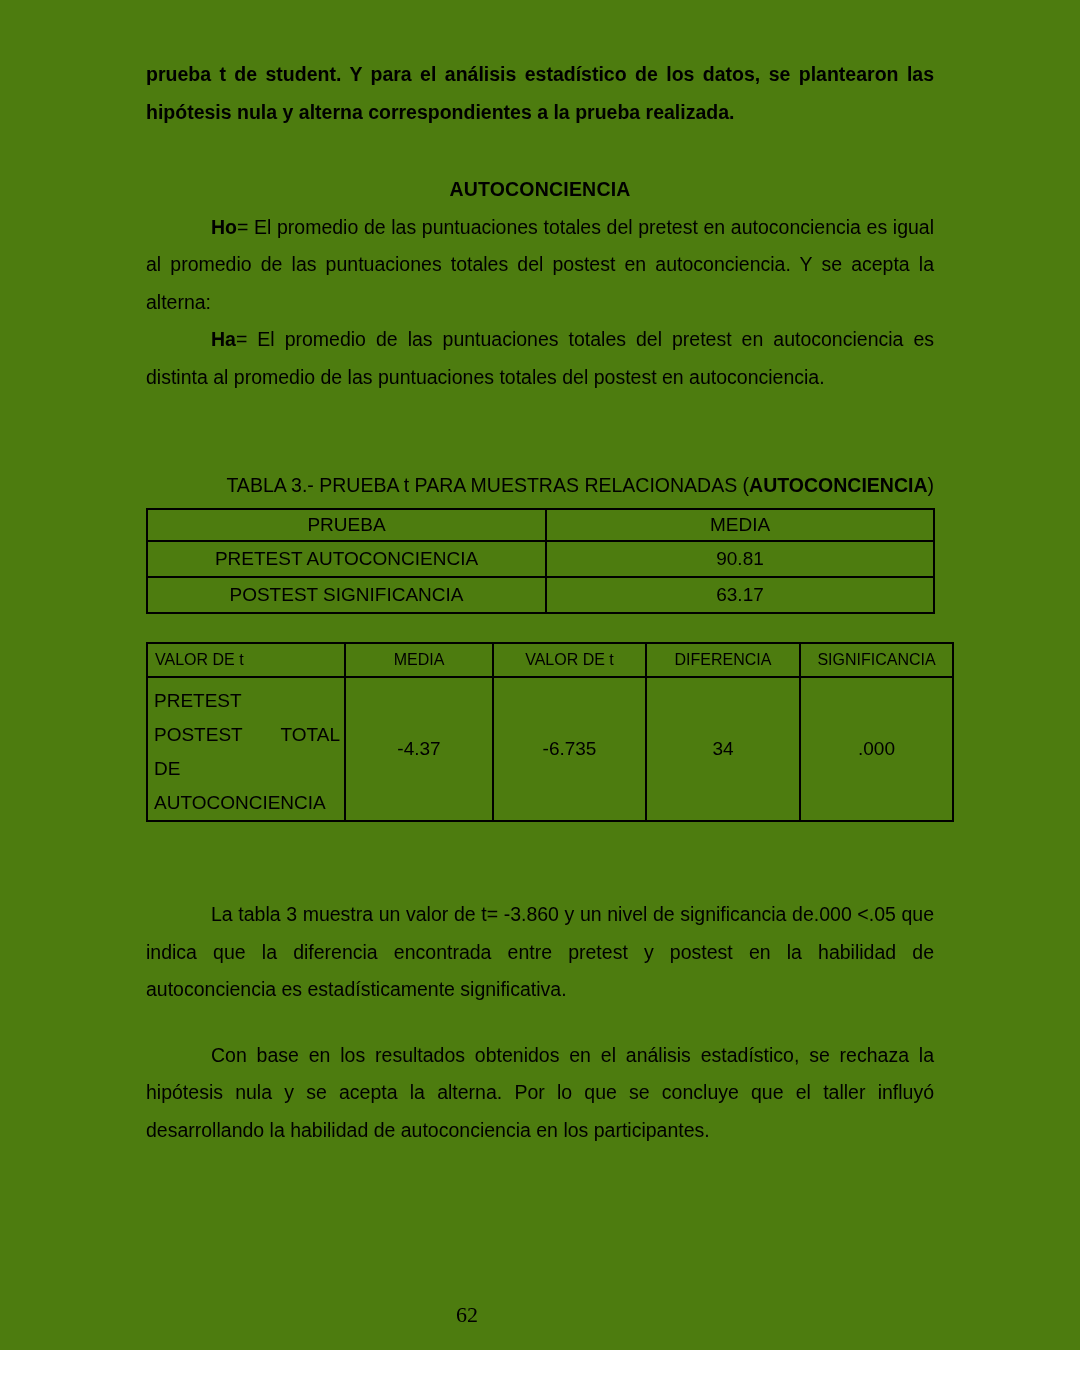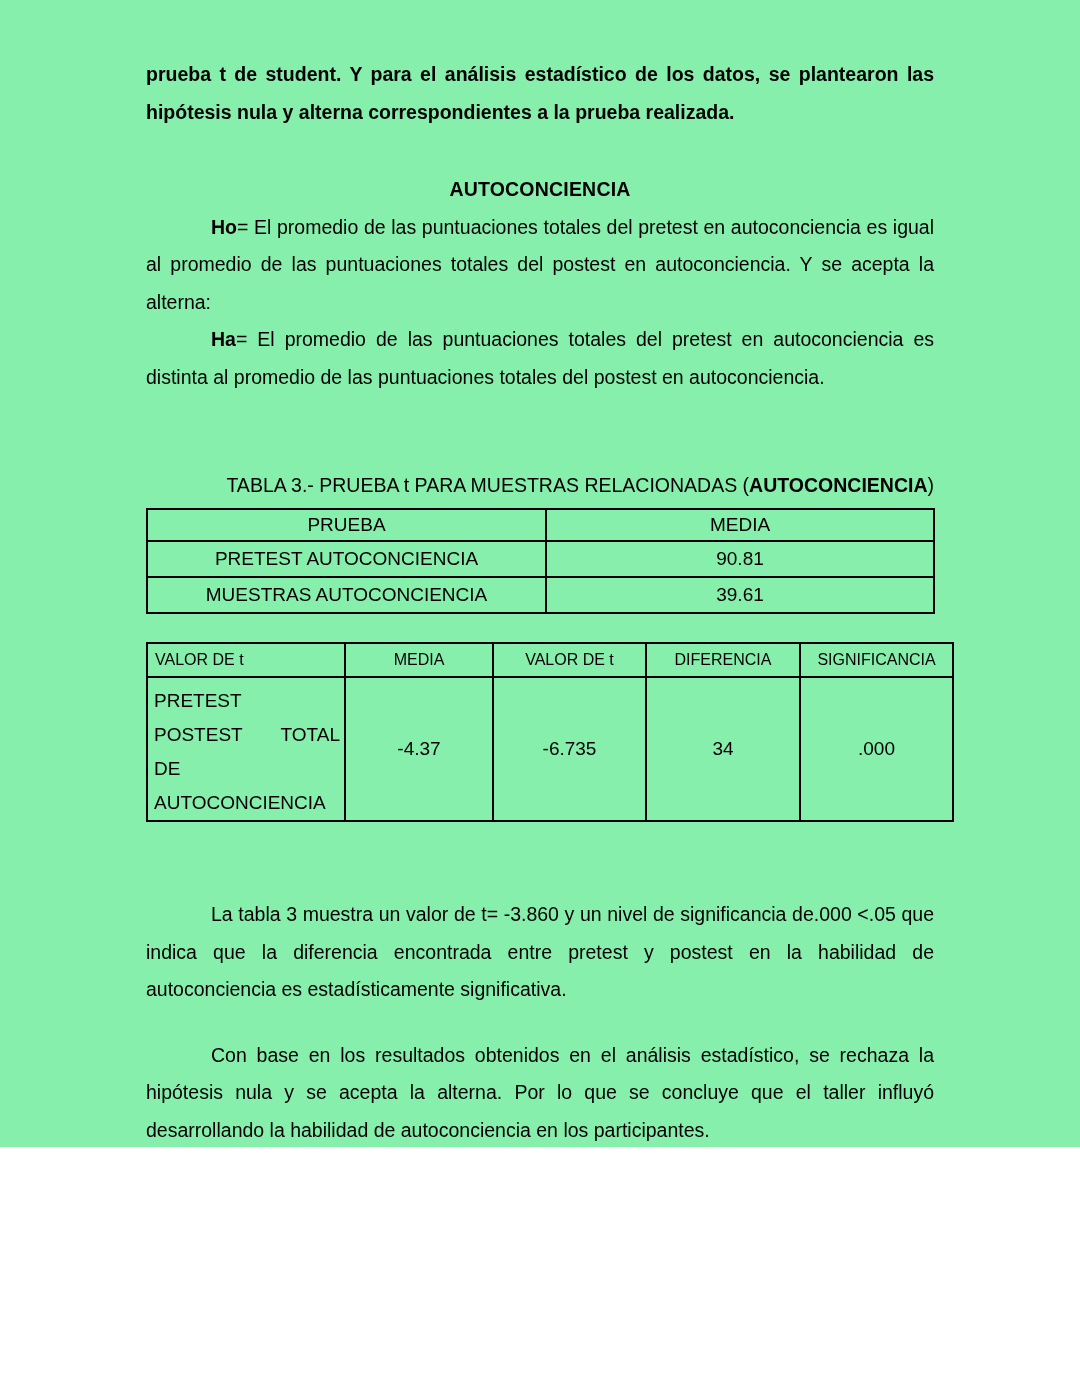--- a/index.html
+++ b/index.html
@@ -3,22 +3,22 @@
 <meta charset="utf-8">
 <style>
   html, body {
     margin: 0;
     padding: 0;
     background: #ffffff;
   }
   .page {
     position: relative;
     width: 1080px;
-    height: 1147px;
-    background: #86efac;
+    height: 1350px;
+    background: #4d7c0f;
     font-family: "Liberation Sans", sans-serif;
     color: #000000;
     overflow: hidden;
   }
   .content {
     position: absolute;
     left: 146px;
     top: 0;
     width: 788px;
   }
@@ -162,22 +162,22 @@
       <tbody>
         <tr class="r-head">
           <td class="c1">PRUEBA</td>
           <td>MEDIA</td>
         </tr>
         <tr class="r-body">
           <td class="c1">PRETEST AUTOCONCIENCIA</td>
           <td>90.81</td>
         </tr>
         <tr class="r-body">
-          <td class="c1">MUESTRAS AUTOCONCIENCIA</td>
-          <td>39.61</td>
+          <td class="c1">POSTEST SIGNIFICANCIA</td>
+          <td>63.17</td>
         </tr>
       </tbody>
     </table>
 
     <div class="spacer-s"></div>
 
     <table class="doc-table t4">
       <tbody>
         <tr>
           <td class="hcell left c1">VALOR DE t</td>

